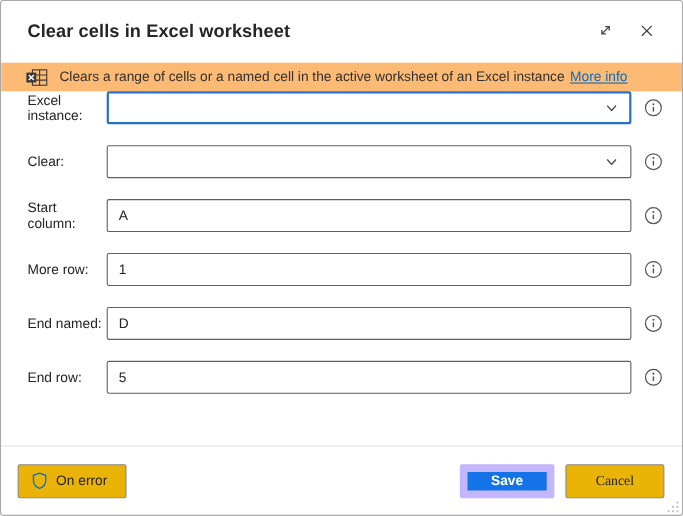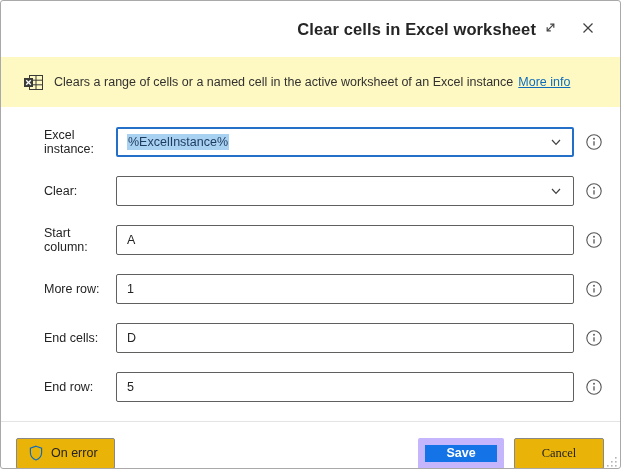--- a/index.html
+++ b/index.html
@@ -19,61 +19,58 @@
     flex-direction: column;
     overflow: hidden;
   }
   
   .header {
     height: 56px;
     display: flex;
     align-items: center;
     padding: 0 18px 0 24px;
     flex: 0 0 auto;
-    text-align: right;
   }
   .title {
     flex: 1;
     font-size: 16.5px;
     font-weight: bold;
     color: #252525;
     letter-spacing: 0.1px;
   }
   .icon-btn {
     width: 28px; height: 28px;
     display: flex; align-items: center; justify-content: center;
     cursor: pointer;
     background: transparent;
     border: none;
   }
   .icon-btn + .icon-btn { margin-left: 10px; }
   
   .desc-bar {
-    height: 50px;
-    background: #fef9c3;
+    height: 26px;
+    background: #fdba74;
     display: flex;
     align-items: center;
     padding: 0 24px 0 22px;
     flex: 0 0 auto;
   }
   .desc-icon { flex: 0 0 auto; margin-right: 10px; display: flex; }
   .desc-text { font-size: 12.5px; color: #323130; }
   .desc-link {
     font-size: 12.5px;
     color: #0f6cbd;
     text-decoration: underline;
     margin-left: 5px;
     cursor: pointer;
     white-space: nowrap;
   }
   
   .form {
     flex: 1;
-    padding-top: 20px;
-    margin-left: 19px;
   }
   .row {
     display: flex;
     align-items: center;
     padding: 0 17px 0 24px;
     height: 30px;
     margin-bottom: 19px;
   }
   .label {
     flex: 0 0 72px;
@@ -218,21 +215,20 @@
     </span>
     <span class="desc-text">Clears a range of cells or a named cell in the active worksheet of an Excel instance</span>
     <a class="desc-link">More info</a>
   </div>
 
   <div class="form">
 
     <div class="row">
       <span class="label">Excel instance:</span>
       <div class="control combobox focused">
-        <span class="combo-value selected">%ExcelInstance%</span>
         <span class="chevron">
           <svg width="14" height="14" viewBox="0 0 14 14">
               <polyline points="3,5 7,9.4 11,5" fill="none" stroke="#424242" stroke-width="1.2"></polyline>
             </svg>
         </span>
       </div>
       <span class="info">
         <svg width="18" height="18" viewBox="0 0 18 18">
             <circle cx="9" cy="9" r="7.2" fill="none" stroke="#565554" stroke-width="1.1"></circle>
             <line x1="9" y1="8.2" x2="9" y2="12.4" stroke="#565554" stroke-width="1.3"></line>
@@ -277,21 +273,21 @@
       <span class="info">
         <svg width="18" height="18" viewBox="0 0 18 18">
             <circle cx="9" cy="9" r="7.2" fill="none" stroke="#565554" stroke-width="1.1"></circle>
             <line x1="9" y1="8.2" x2="9" y2="12.4" stroke="#565554" stroke-width="1.3"></line>
             <circle cx="9" cy="5.7" r="0.95" fill="#565554"></circle>
           </svg>
       </span>
     </div>
 
     <div class="row">
-      <span class="label">End cells:</span>
+      <span class="label">End named:</span>
       <input class="textbox" value="D" style="">
       <span class="info">
         <svg width="18" height="18" viewBox="0 0 18 18">
             <circle cx="9" cy="9" r="7.2" fill="none" stroke="#565554" stroke-width="1.1"></circle>
             <line x1="9" y1="8.2" x2="9" y2="12.4" stroke="#565554" stroke-width="1.3"></line>
             <circle cx="9" cy="5.7" r="0.95" fill="#565554"></circle>
           </svg>
       </span>
     </div>
 

